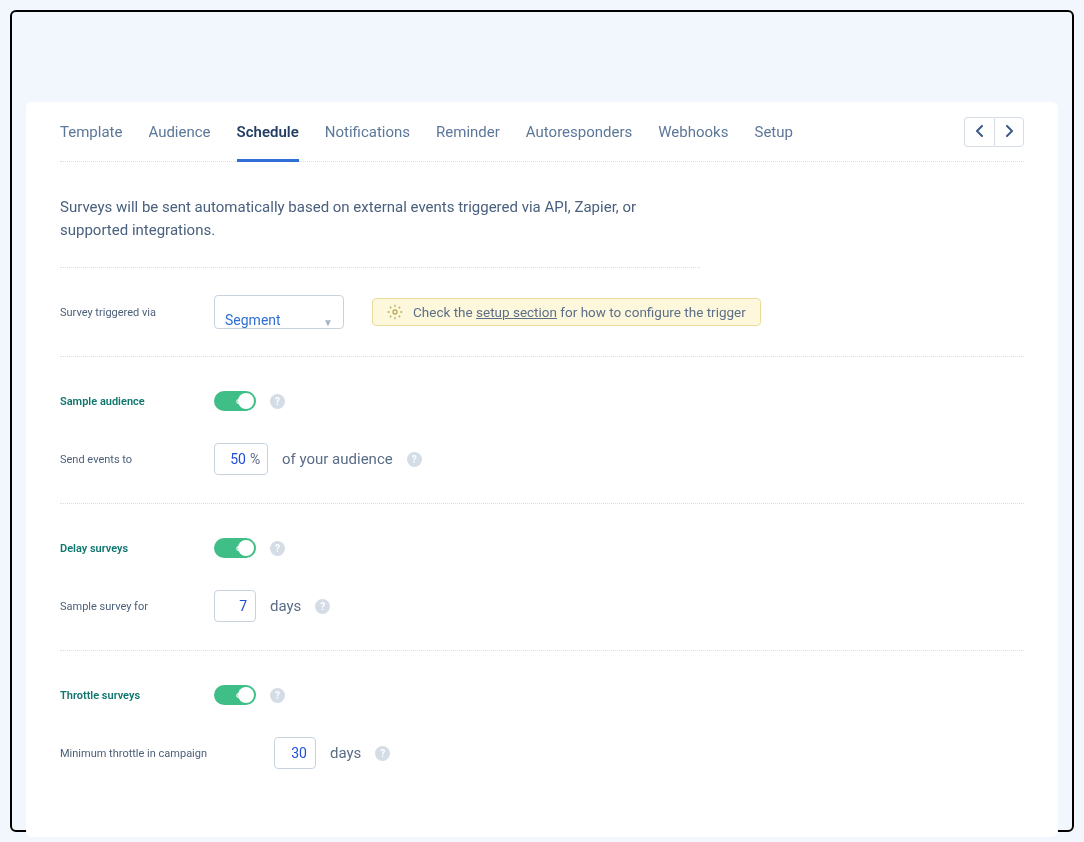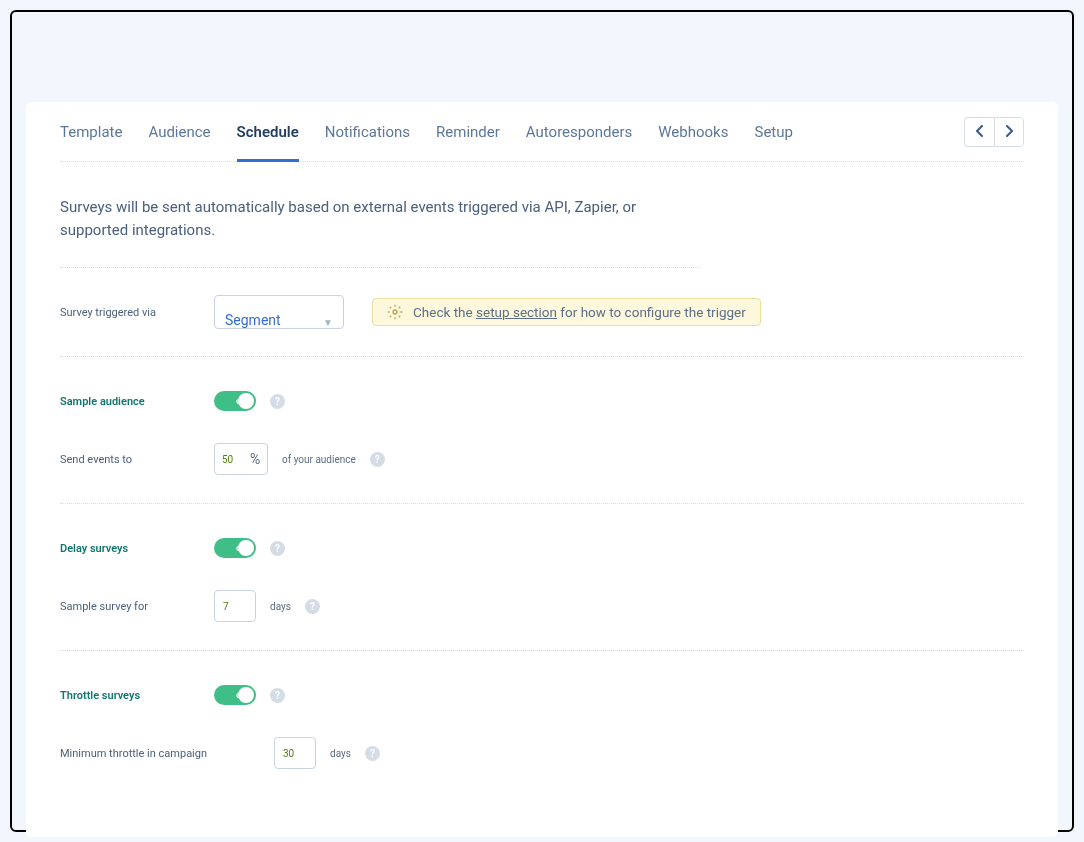--- a/index.html
+++ b/index.html
@@ -188,29 +188,29 @@
     align-items: center;
     justify-content: center;
     gap: 4px;
     color: #5a6d85;
     font-size: 14px;
   }
   .num-input.small { width: 42px; }
   .num-input input {
     border: none;
     width: 24px;
-    text-align: left;
-    font-size: 10px;
-    color: #4d7c0f;
+    text-align: right;
+    font-size: 14px;
+    color: #1d4ed8;
     outline: none;
     font-family: inherit;
   }
   .suffix-text {
     color: #5a6d85;
-    font-size: 10px;
+    font-size: 15px;
   }
 </style>
 </head>
 <body>
 
 <div class="outer-frame">
   <div class="panel">
     <div class="tabs-row">
       <div class="tabs">
         <div class="tab">Template</div>

